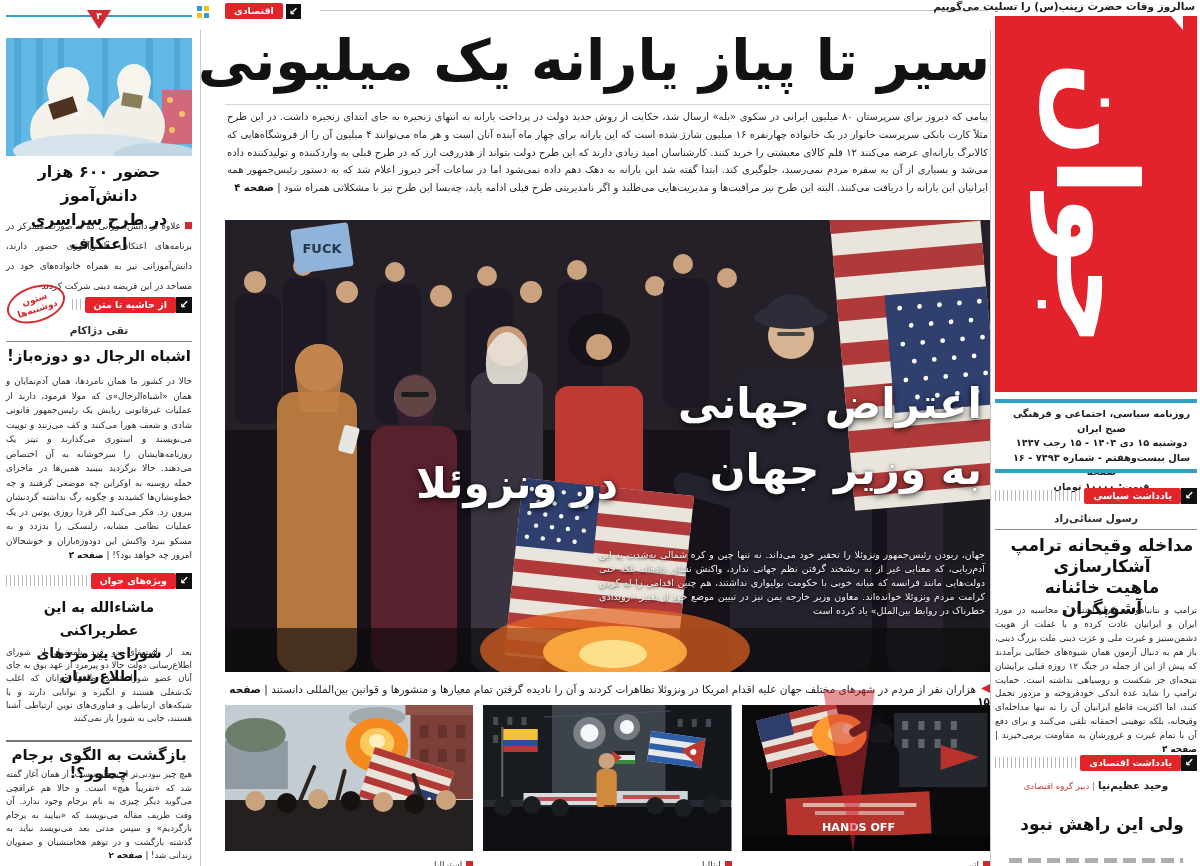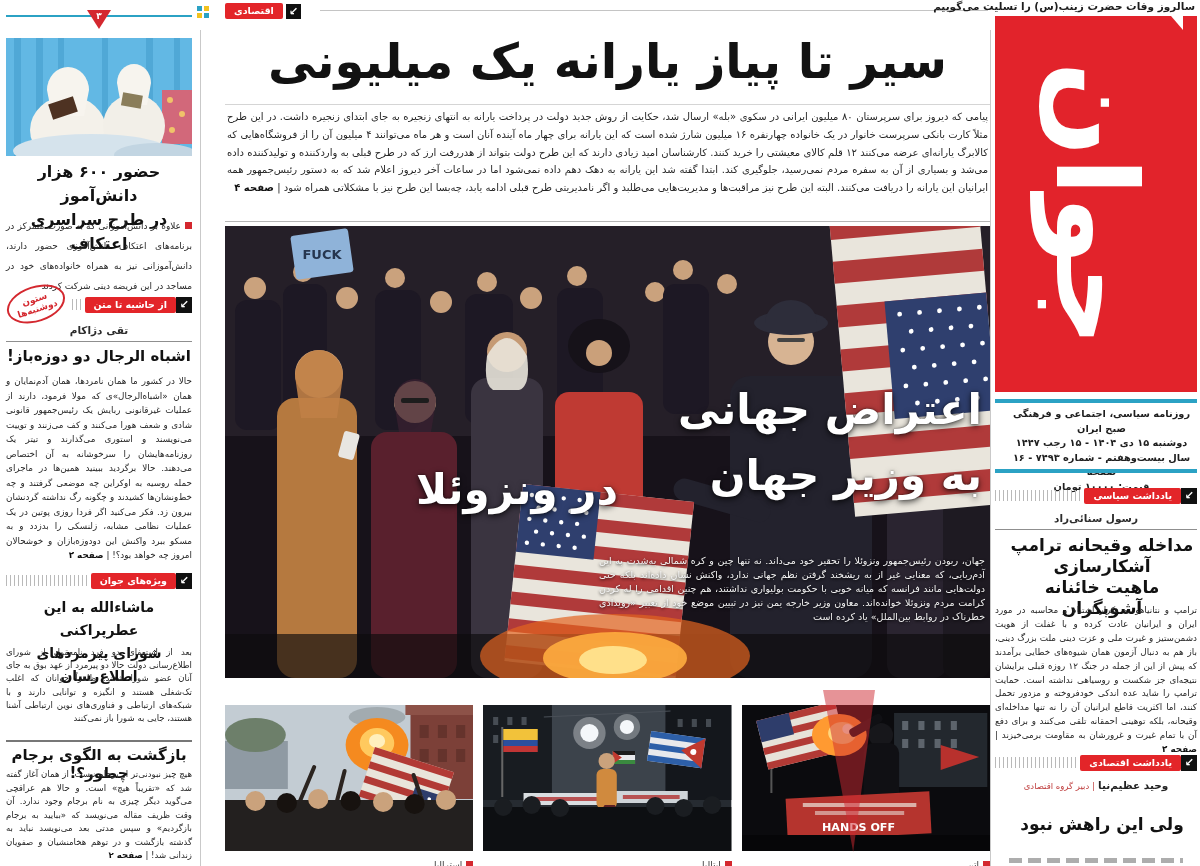--- a/index.html
+++ b/index.html
@@ -31,23 +31,23 @@
   .stamp { position:absolute; width:60px; height:36px; border:2px solid #d4282f; border-radius:50%; transform:rotate(-18deg); color:#d4282f; font-size:9px; font-weight:bold; display:flex; align-items:center; justify-content:center; text-align:center; line-height:10px; padding:2px; }
   .divider { position:absolute; left:0; right:0; height:1px; background:#8f8f8f; }
 
   
   .main { position:absolute; left:225px; top:0; width:765px; height:866px; }
   .top-badge { position:absolute; top:3px; left:0; display:flex; align-items:center; height:16px; }
   .top-badge .badge { margin-left:0; margin-right:3px; }
   .ornament { position:absolute; display:grid; grid-template-columns:5px 5px; gap:2px; }
   .ornament i { width:5px; height:5px; background:#f2c21e; }
   .ornament i.t { background:#2ba2c4; }
-  .main-h1 { position:absolute; top:22px; left:0; right:0; font-size:48px; line-height:78px; letter-spacing:-1px; white-space:nowrap; }
+  .main-h1 { position:absolute; top:22px; left:0; right:0; font-size:56px; line-height:78px; letter-spacing:-1px; white-space:nowrap; }
   .lede { position:absolute; top:108px; left:2px; right:2px; font-size:10px; line-height:17.8px; }
-  .main-photo { position:absolute; top:226px; left:0; width:765px; height:452px; overflow:hidden; background:#16121a; }
+  .main-photo { position:absolute; top:220px; left:0; width:765px; height:452px; overflow:hidden; background:#16121a; }
   .ov-title { position:absolute; color:#fff; font-weight:bold; font-size:42px; line-height:44px; white-space:nowrap; text-shadow:0 2px 6px rgba(0,0,0,.75), 0 0 2px rgba(0,0,0,.6); }
   .ov-body { position:absolute; right:5px; top:328px; width:386px; color:#f4f4f4; font-size:9.5px; line-height:14px; text-align:justify; text-shadow:0 1px 3px rgba(0,0,0,.9); }
   .cap-row { position:absolute; top:683px; left:0; right:0; font-size:10.5px; color:#1c1c1c; text-align:right; }
   .cap-marker { display:inline-block; width:9px; height:9px; background:#d4282f; clip-path:polygon(100% 0,100% 100%,0 50%); margin-left:5px; }
   .photos-row { position:absolute; top:705px; left:0; right:0; height:146px; display:flex; gap:10px; }
   .photos-row figure { flex:1 1 0; height:146px; overflow:hidden; }
   .mini-caps { position:absolute; top:855px; left:0; right:0; height:11px; display:flex; gap:10px; overflow:hidden; }
   .mini-caps div { flex:1 1 0; position:relative; height:30px; font-size:9px; color:#333; text-align:right; padding-top:5px; }
   .mini-marker { display:inline-block; width:7px; height:7px; background:#d4282f; margin-left:4px; }
   .red-wedge { position:absolute; left:598px; top:690px; width:52px; height:162px; background:rgba(205,40,48,.5); clip-path:polygon(0 0,100% 0,58% 100%); }
@@ -307,20 +307,23 @@
         <ellipse cx="390" cy="430" rx="135" ry="42" fill="#e2641f" opacity="0.7"></ellipse>
         <ellipse cx="390" cy="432" rx="72" ry="26" fill="#ffad3f" opacity="0.9"></ellipse>
         <ellipse cx="388" cy="434" rx="34" ry="14" fill="#ffe08a"></ellipse>
       </svg>
       <div class="ov-title" style="top:162px; right:8px;">اعتراض جهانی</div>
       <div class="ov-title" style="top:228px; right:8px;">به وزیر جهان</div>
       <div class="ov-title" style="top:242px; right:372px;">در ونزوئلا</div>
       <p class="ov-body">جهان، ربودن رئیس‌جمهور ونزوئلا را تحقیر خود می‌داند. نه تنها چین و کره شمالی به‌شدت به این آدم‌ربایی، که معنایی غیر از به ریشخند گرفتن نظم جهانی ندارد، واکنش نشان داده‌اند بلکه حتی دولت‌هایی مانند فرانسه که میانه خوبی با حکومت بولیواری نداشتند، هم چنین اقدامی را له کردن کرامت مردم ونزوئلا خوانده‌اند. معاون وزیر خارجه یمن نیز در تبیین موضع خود از تعبیر «رویدادی خطرناک در روابط بین‌الملل» یاد کرده است</p>
     </div>
 
+    <div class="cap-row">
+      <span class="cap-marker"></span><span>هزاران نفر از مردم در شهرهای مختلف جهان علیه اقدام امریکا در ونزوئلا تظاهرات کردند و آن را نادیده گرفتن تمام معیارها و منشورها و قوانین بین‌المللی دانستند |</span> <b class="pageref">صفحه ۱۵</b>
+    </div>
 
     <div class="photos-row">
       <figure>
         <svg width="100%" height="146" viewBox="0 0 245 146" preserveAspectRatio="none">
           <rect width="245" height="146" fill="#0b0b0e"></rect>
           <rect x="150" y="8" width="92" height="74" fill="#23282e"></rect>
           <g fill="#97a1aa" opacity="0.5">
               <rect x="158" y="16" width="6" height="9"></rect>
               <rect x="174" y="16" width="6" height="9"></rect>
               <rect x="190" y="16" width="6" height="9"></rect>

